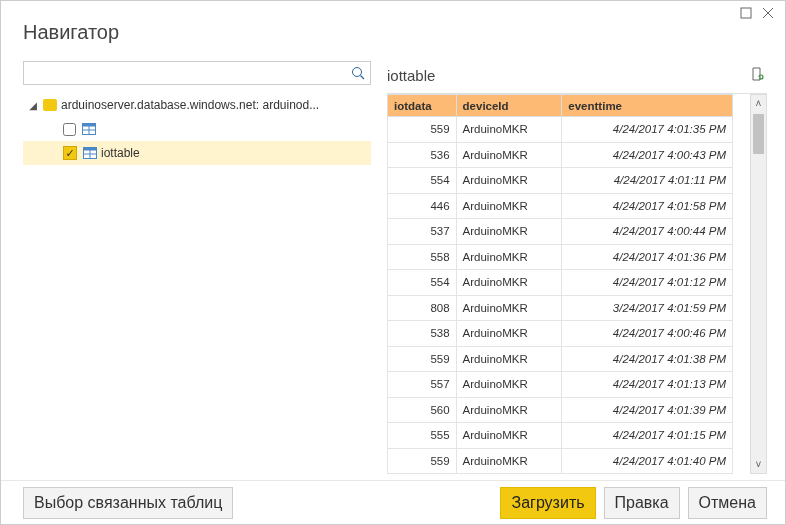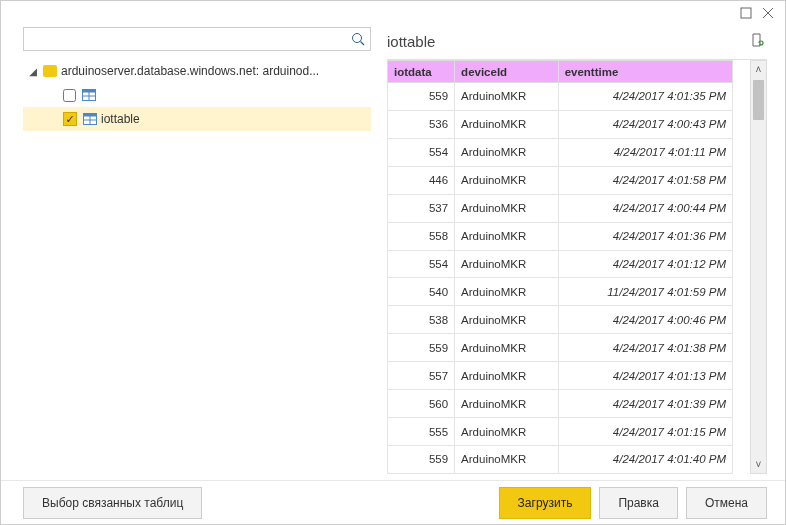--- a/index.html
+++ b/index.html
@@ -147,21 +147,21 @@
   }
   table.preview {
     border-collapse: collapse;
     width: 346px;
     font-size: 11.5px;
   }
   table.preview th {
     text-align: left;
     font-weight: 600;
     color: #333;
-    background: #f0abfc;
+    background: #fdba74;
     border: 1px solid #ddd;
     padding: 4px 6px;
     height: 22px;
     margin-top: 41px;
   }
   table.preview td {
     border: 1px solid #e4e4e4;
     padding: 3px 6px;
     height: 21px;
     white-space: nowrap;
@@ -190,24 +190,24 @@
   .footer {
     height: 44px;
     display: flex; align-items: center;
     padding: 0 18px 0 22px;
     border-top: 1px solid #e8e8e8;
     gap: 8px;
   }
   .footer .spacer { flex: 1; }
   .btn {
     height: 32px;
-    padding: 0 18px;
+    padding: 0 10px;
     background: #f3f3f3;
     border: 1px solid #ccc;
-    font-size: 12px;
+    font-size: 16px;
     color: #333;
     display: inline-flex; align-items: center;
     cursor: default;
   }
   .btn.primary {
     background: #f2c811;
     border-color: #e0b800;
     color: #222;
     text-align: center;
   }
@@ -231,20 +231,23 @@
         </svg>
     </div>
     <div class="tb-btn">
       <svg width="12" height="12">
           <line x1="1" y1="1" x2="11" y2="11"></line>
           <line x1="11" y1="1" x2="1" y2="11"></line>
         </svg>
     </div>
   </div>
 
+  <div class="header-row">
+    <div class="title">Навигатор</div>
+  </div>
 
   <div class="main">
     <div class="left">
       <div class="search-wrap">
         <input type="text" placeholder="" style="">
         <div class="mag">
           <svg width="14" height="14" viewBox="0 0 14 14">
               <circle cx="6" cy="6" r="4.5" fill="none" stroke="#2a6496" stroke-width="1"></circle>
               <line x1="9.5" y1="9.5" x2="13" y2="13" stroke="#2a6496" stroke-width="1.2"></line>
             </svg>
@@ -336,23 +339,23 @@
                 <td class="num">558</td>
                 <td>ArduinoMKR</td>
                 <td class="dt">4/24/2017 4:01:36 PM</td>
               </tr>
               <tr>
                 <td class="num">554</td>
                 <td>ArduinoMKR</td>
                 <td class="dt">4/24/2017 4:01:12 PM</td>
               </tr>
               <tr>
-                <td class="num">540</td>
-                <td>ArduinoMKR</td>
-                <td class="dt">11/24/2017 4:01:59 PM</td>
+                <td class="num">808</td>
+                <td>ArduinoMKR</td>
+                <td class="dt">3/24/2017 4:01:59 PM</td>
               </tr>
               <tr>
                 <td class="num">538</td>
                 <td>ArduinoMKR</td>
                 <td class="dt">4/24/2017 4:00:46 PM</td>
               </tr>
               <tr>
                 <td class="num">559</td>
                 <td>ArduinoMKR</td>
                 <td class="dt">4/24/2017 4:01:38 PM</td>

